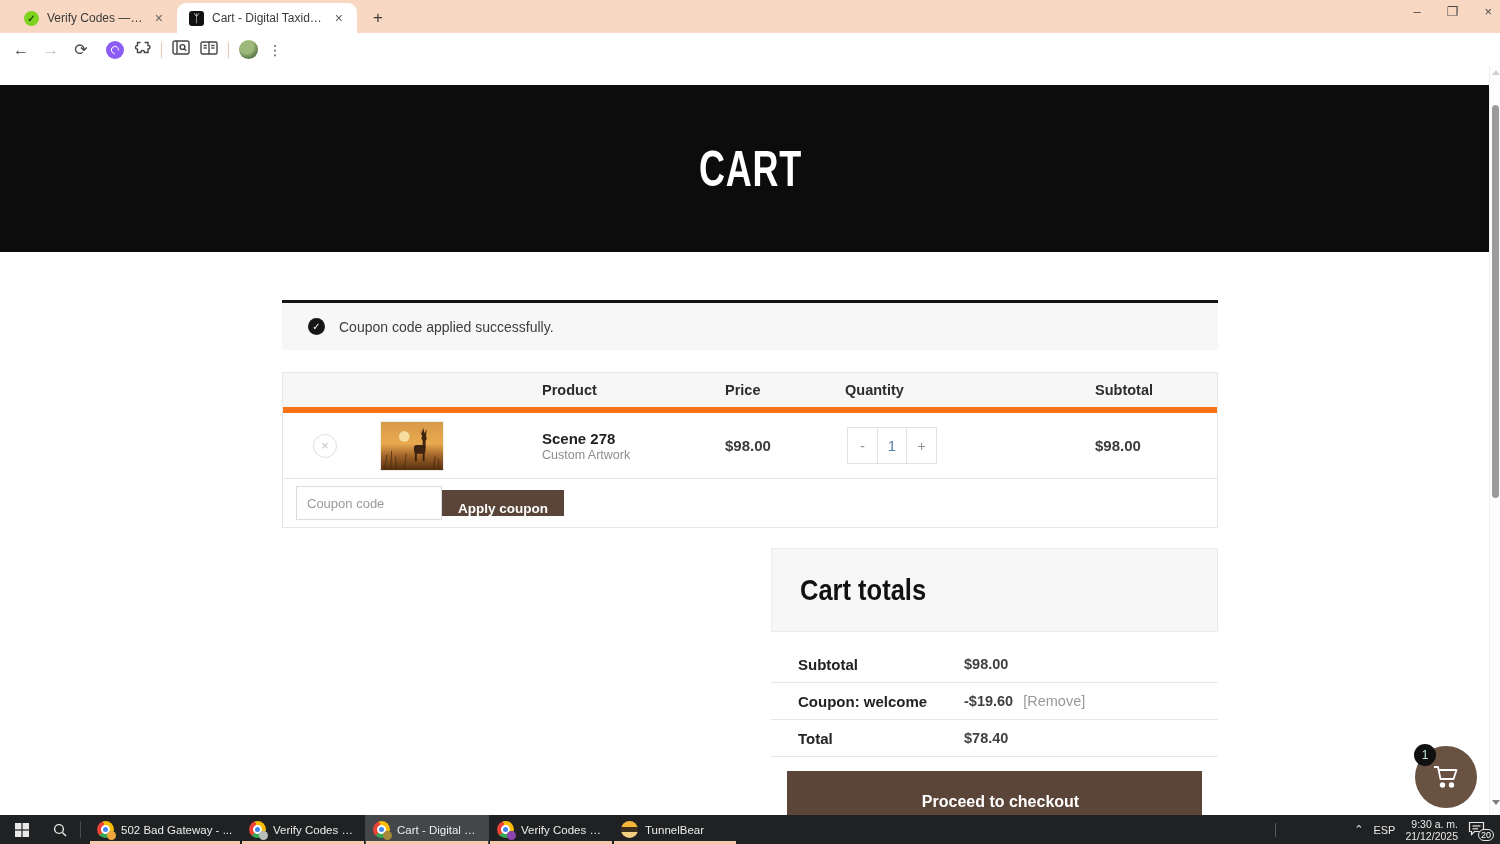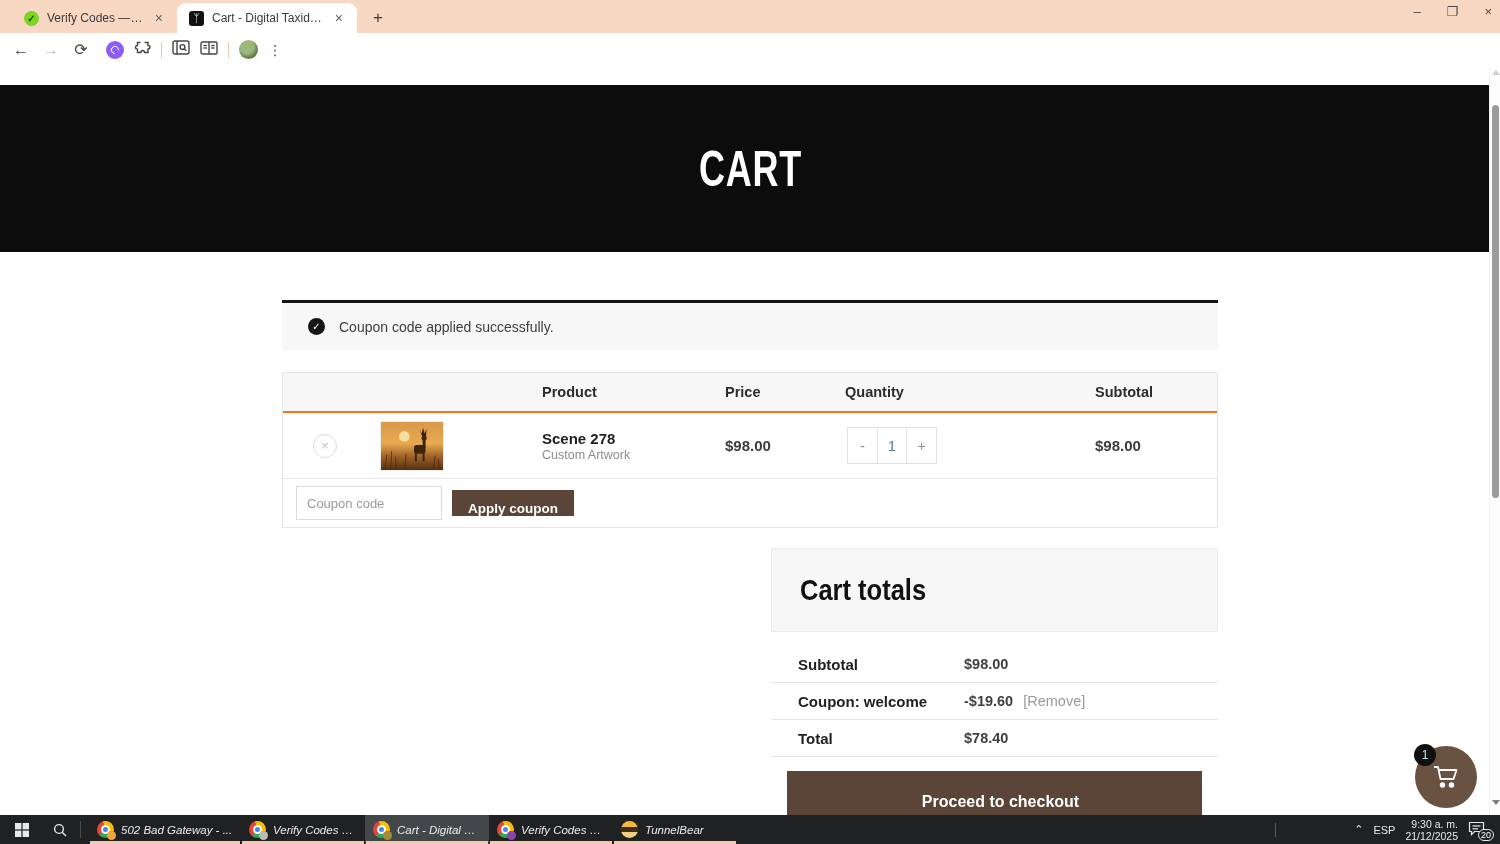--- a/index.html
+++ b/index.html
@@ -39,37 +39,37 @@
   .hero { margin-top:19px; height:167px; background:#0c0c0c; display:flex; align-items:center; justify-content:center; }
   .hero h1 { color:#fff; font-size:50px; font-weight:800; letter-spacing:1px; transform:scaleX(.72); }
   .container { width:936px; margin:48px auto 0; }
 
   .notice { border-top:3px solid #141414; background:#f7f7f7; height:50px; display:flex; align-items:center; padding-left:26px; gap:14px; }
   .check-badge { width:17px; height:17px; border-radius:50%; background:#161616; color:#fff; font-size:10px; display:flex; align-items:center; justify-content:center; flex:0 0 auto; }
   .notice-text { font-size:14px; color:#3d3d3d; }
 
   .cart-table { border:1px solid #e6e6e6; margin-top:22px; }
   .t-grid { display:grid; grid-template-columns:84px 175px 183px 120px 250px 1fr; align-items:center; }
-  .t-head { background:#f7f7f7; height:40px; border-bottom:2px solid #f97316; font-size:14.5px; font-weight:bold; color:#2c2c2c; }
+  .t-head { background:#f7f7f7; height:40px; border-bottom:6px solid #f97316; font-size:14.5px; font-weight:bold; color:#2c2c2c; }
   .t-row { height:66px; border-bottom:1px solid #e6e6e6; }
   .remove-x { width:24px; height:24px; border:1px solid #ddd; border-radius:50%; color:#c3c3c3; font-size:13px; display:flex; align-items:center; justify-content:center; margin:0 auto; }
   .thumb { width:64px; height:50px; margin-left:13px; border:1px solid #eee; display:block; }
   .p-name { font-size:15px; font-weight:bold; color:#222; }
   .p-variant { font-size:12.5px; color:#8d8d8d; margin-top:1px; }
   .money { font-size:15px; font-weight:600; color:#3b3b3b; }
   .stepper { display:flex; margin-left:2px; }
   .stepper > * { width:30px; height:37px; border:1px solid #e2e2e2; background:#fff; display:flex; align-items:center; justify-content:center; font-size:14px; }
   .step-btn { color:#8f8f8f; border-right:none; }
   .stepper .step-plus { border-left:none; border-right:1px solid #e2e2e2; }
   .qty-input { width:30px; height:37px; border:1px solid #e2e2e2; text-align:center; font-size:15px; color:#5b7fa6; font-family:"Liberation Sans",sans-serif; }
   .coupon-row { height:48px; display:flex; align-items:center; padding-left:13px; }
   .coupon-input { width:146px; height:34px; border:1px solid #dcdcdc; padding:0 10px; font-size:13px; color:#444; }
   .coupon-input::placeholder { color:#9a9a9a; }
   .btn-brown { background:#5a4538; color:#fff; border:none; font-weight:bold; font-family:"Liberation Sans",sans-serif; cursor:default; }
-  .apply-btn { height:26px; padding:11px 16px; margin-left:10px; font-size:13.5px; }
+  .apply-btn { height:26px; padding:11px 16px; font-size:13.5px; }
 
   .totals-box { width:447px; margin:20px 0 0 auto; }
   .totals-head { background:#f7f7f7; border:1px solid #ebebeb; height:84px; display:flex; align-items:center; padding-left:28px; }
   .totals-head h2 { font-size:30px; font-weight:800; color:#111; transform:scaleX(.85); transform-origin:left center; }
   .totals-rows { margin-top:14px; }
   .totals-row { display:grid; grid-template-columns:166px 1fr; align-items:center; height:37px; border-bottom:1px solid #e6e6e6; padding-left:27px; }
   .tr-label { font-size:15px; font-weight:bold; color:#222; }
   .tr-value { font-size:14.5px; font-weight:600; color:#3f3f3f; }
   .tr-remove { color:#9a9a9a; font-weight:400; margin-left:10px; }
   .checkout-btn { display:block; width:415px; height:62px; margin:14px auto 0; font-size:16px;padding-left:12px; }
@@ -81,21 +81,21 @@
   .sb-thumb { position:absolute; left:2px; top:39px; width:7px; height:393px; background:#9b9b9b; border-radius:4px; }
   .sb-arrow { position:absolute; left:2px; width:0; height:0; border-left:4px solid transparent; border-right:4px solid transparent; }
   .sb-down { bottom:10px; border-top:5px solid #7e7e7e; }
   .sb-up { top:4px; border-bottom:5px solid #d0d0d0; }
 
   
   .taskbar { height:29px; background:#1f2123; display:flex; align-items:stretch; color:#e8e8e8; flex:0 0 auto; }
   .tb-start, .tb-search { width:44px; display:flex; align-items:center; justify-content:center; }
   .tb-search { width:32px; }
   .tb-sep { width:1px; background:#4a4a4a; margin:6px 8px 6px 4px; }
-  .tb-app { position:relative; display:flex; align-items:center; gap:7px; padding:0 8px; font-size:11.5px; color:#ececec; white-space:nowrap; overflow:hidden;font-style:italic; }
+  .tb-app { position:relative; display:flex; align-items:center; gap:7px; padding:0 8px; font-size:11.5px; color:#ececec; white-space:nowrap; overflow:hidden; }
   .tb-app .lbl { overflow:hidden; text-overflow:ellipsis; }
   .tb-app.active { background:#44474a; }
   .tb-ind { position:absolute; left:1px; right:1px; bottom:0; height:3px; background:#f5c9ab; }
   .chrome { width:17px; height:17px; border-radius:50%; position:relative; flex:0 0 auto;
             background:conic-gradient(from -135deg,#ea4335 0 33%,#fbbc05 0 66%,#34a853 0); }
   .chrome::after { content:""; position:absolute; inset:4px; background:#4285f4; border:2px solid #fff; border-radius:50%; }
   .cbadge { position:absolute; width:9px; height:9px; border-radius:50%; bottom:4px; z-index:2; }
   .bear { width:17px; height:17px; border-radius:50%; flex:0 0 auto;
           background:linear-gradient(180deg,#f5b63a 0 35%,#3c2f1e 35% 62%,#f2cf7e 62% 100%); }
   .tray { margin-left:auto; display:flex; align-items:center; gap:10px; padding-right:10px; font-size:11px; }

